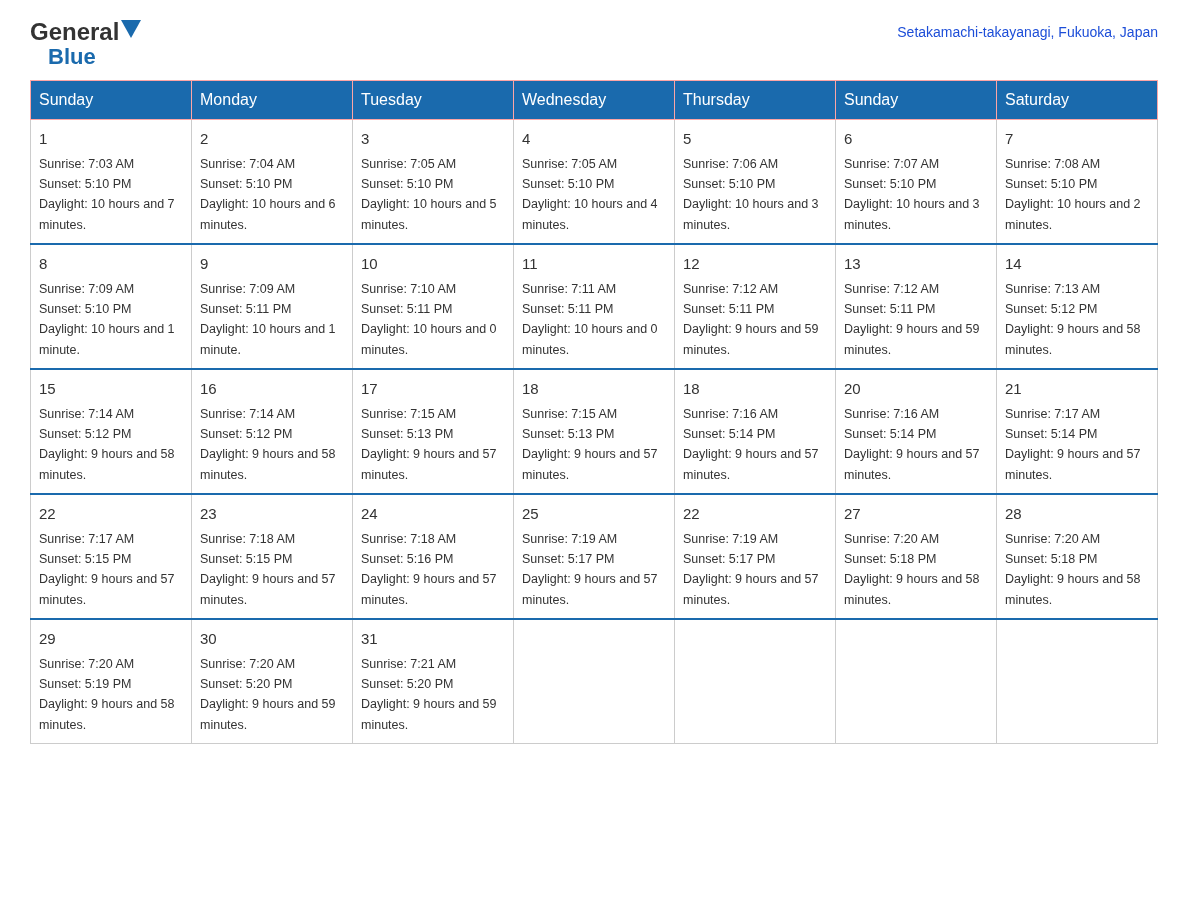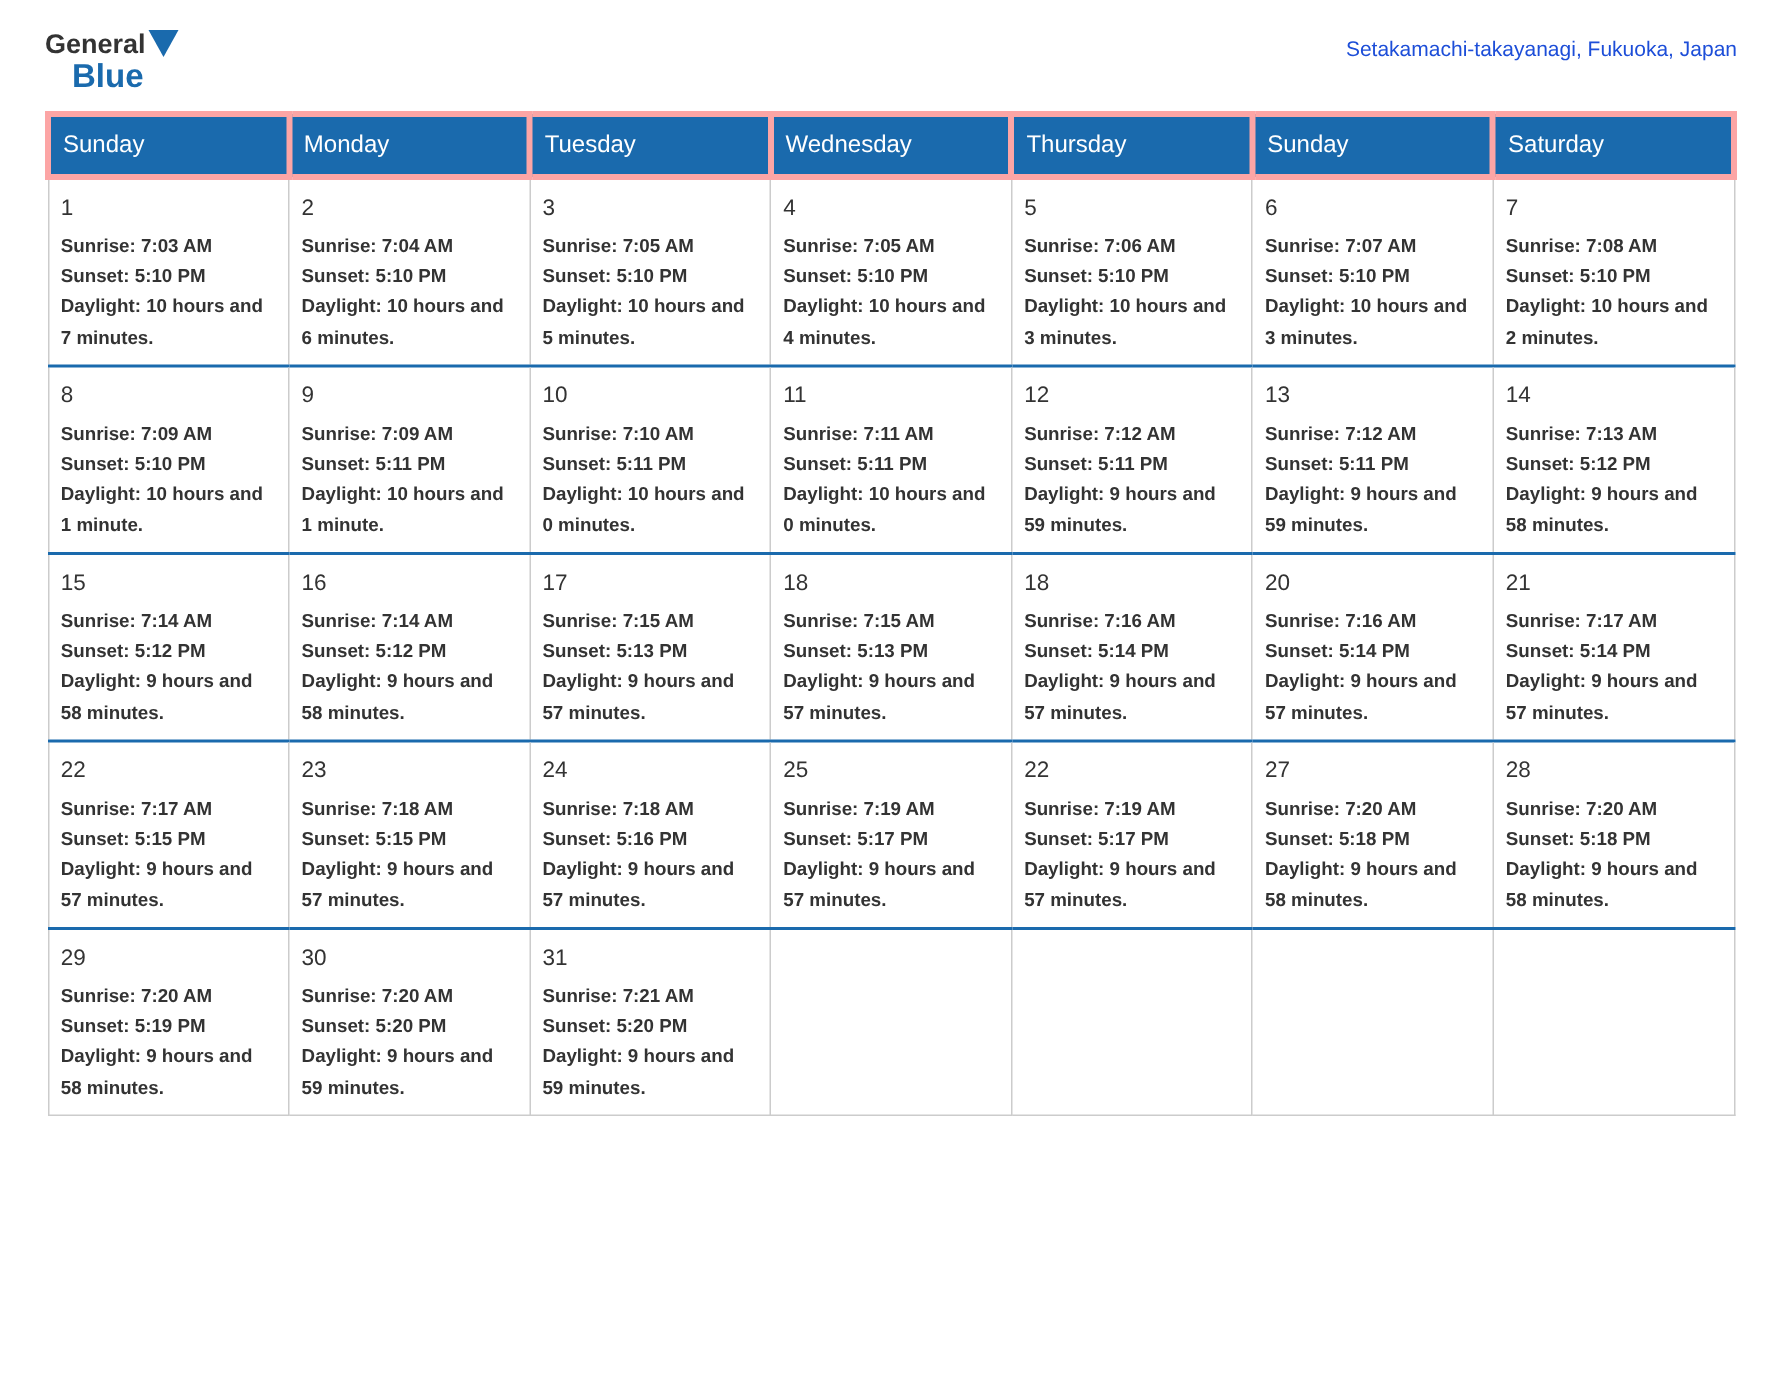--- a/index.html
+++ b/index.html
@@ -16,22 +16,22 @@
       align-items: flex-start;
       margin-bottom: 10px;
     }
     .logo {
       display: flex;
       flex-direction: column;
       align-items: flex-start;
     }
     .logo-text {
       display: flex;
-      align-items: center;
-      font-size: 18px;
+      align-items: flex-start;
+      font-size: 24px;
       font-weight: bold;
       color: #333;
       line-height: 1;
     }
     .logo-general { color: #333; }
     .logo-triangle {
       width: 0;
       height: 0;
       border-left: 10px solid transparent;
       border-right: 10px solid transparent;
@@ -66,42 +66,41 @@
       margin-top: 10px;
       table-layout: fixed;
     }
     .calendar-table th {
       background-color: #1a6aad;
       color: #fff;
       padding: 10px 8px;
       text-align: left;
       font-size: 16px;
       font-weight: normal;
-      border: 4px solid #fca5a5;
+      border: 1px solid #fca5a5;
     }
     .calendar-table td {
       vertical-align: top;
       padding: 8px;
       border: 1px solid #ccc;
       font-size: 13px;
       color: #333;
       line-height: 1.5;
       min-height: 100px;
     }
     .day-number {
       font-size: 15px;
       font-weight: normal;
       display: block;
       margin-bottom: 3px;
     }
     .day-info {
       font-size: 12.5px;
       color: #333;
       line-height: 1.55;
-      font-weight: bold;
     }
     .empty-cell {
       background: #fff;
     }
     .row-divider td {
       border-top: 2px solid #1a6aad;
     }
   </style>
 </head>
 <body>

